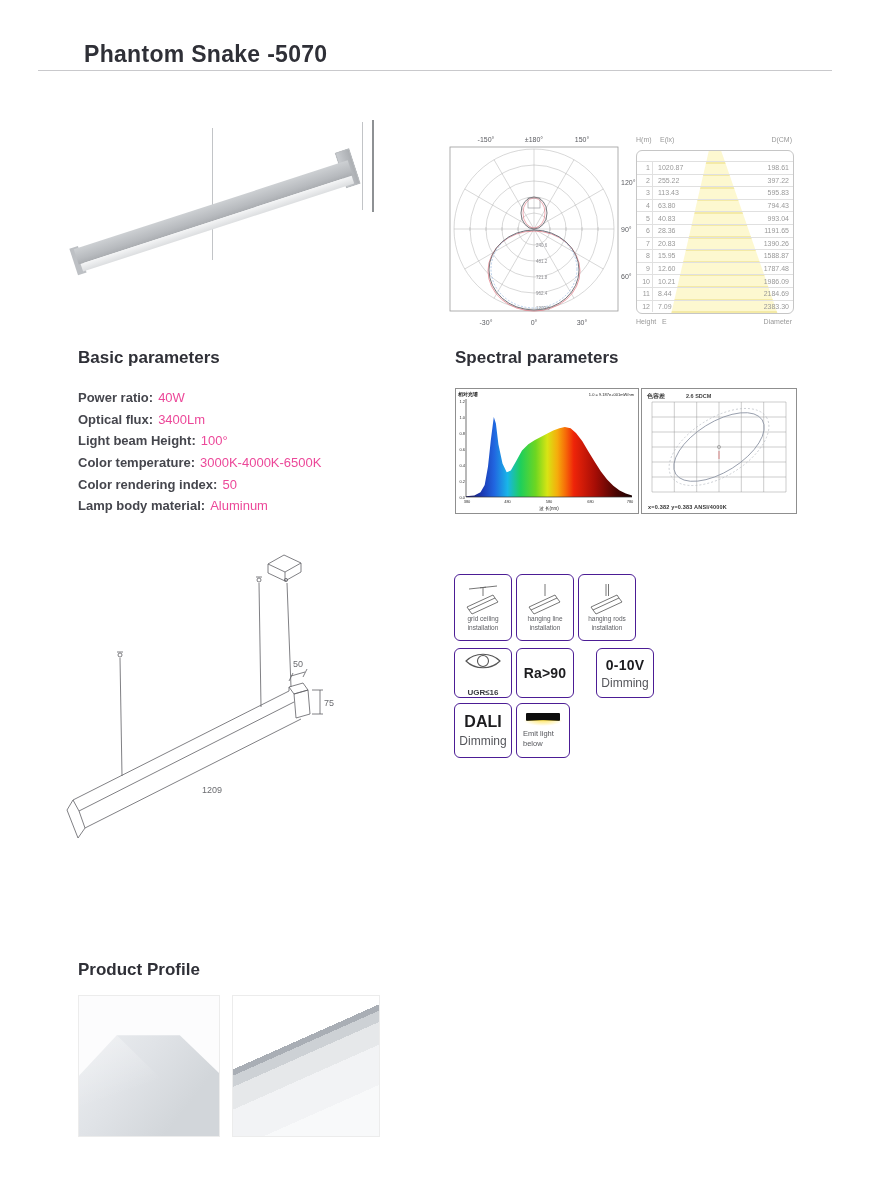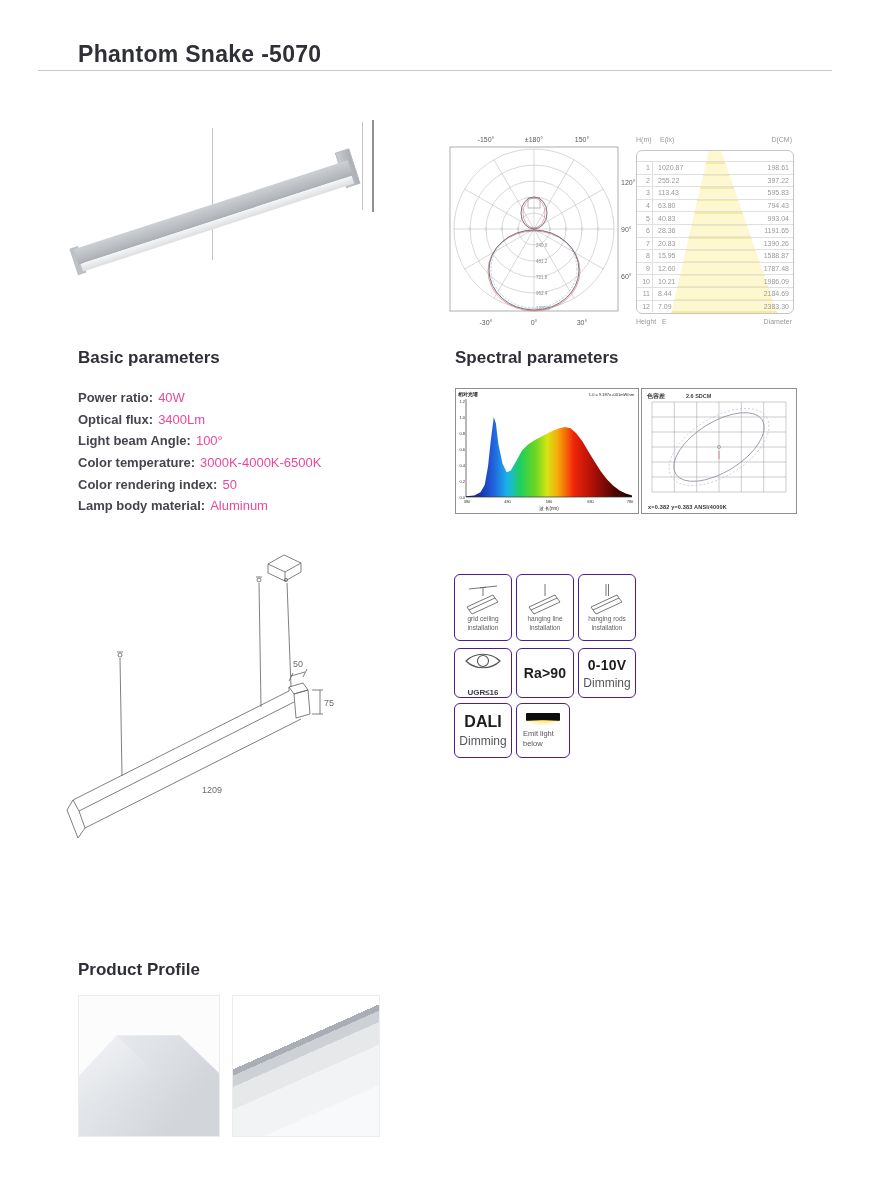--- a/index.html
+++ b/index.html
@@ -1,20 +1,20 @@
 <!DOCTYPE html>
 <html><head>
 <meta charset="utf-8">
 <style>
   html,body{margin:0;padding:0;background:#fff;}
   .page{position:relative;width:870px;height:1181px;background:#fff;overflow:hidden;
         font-family:"Liberation Sans",sans-serif;color:#33343b;}
 
   
-  .title{position:absolute;left:78px;top:26px;font-size:23px;font-weight:600;letter-spacing:.3px;color:#2f3037;}
+  .title{position:absolute;left:84px;top:26px;font-size:23px;font-weight:600;letter-spacing:.3px;color:#2f3037;}
   .rule{position:absolute;left:38px;top:70px;width:794px;height:1px;background:#c9c9cc;}
 
   
   .photo{position:absolute;left:62px;top:116px;width:345px;height:214px;}
   .wire{position:absolute;width:1px;background:#c2c4c7;}
   .wire.w1{left:150px;top:12px;height:132px;}
   .wire.w2{left:300px;top:6px;height:88px;}
   .wire.w3{left:310px;top:4px;height:92px;width:2px;background:#8e9194;}
   .bar-group{position:absolute;left:16px;top:120px;width:288px;height:34px;
              transform:rotate(-18deg);transform-origin:40px 20px;}
@@ -238,21 +238,21 @@
   <div class="params">
     <div class="param">
         <span class="plabel">Power ratio:</span>
         <span class="pval">40W</span>
       </div>
     <div class="param">
         <span class="plabel">Optical flux:</span>
         <span class="pval">3400Lm</span>
       </div>
     <div class="param">
-        <span class="plabel">Light beam Angle:</span>
+        <span class="plabel">Light beam Height:</span>
         <span class="pval">100°</span>
       </div>
     <div class="param">
         <span class="plabel">Color temperature:</span>
         <span class="pval">3000K-4000K-6500K</span>
       </div>
     <div class="param">
         <span class="plabel">Color rendering index:</span>
         <span class="pval">50</span>
       </div>
@@ -433,21 +433,21 @@
   <div class="fbox" style="left:454px;top:648px;width:58px;height:50px;">
     <svg width="40" height="22" viewBox="0 0 40 22">
       <path d="M3,11 C12,2 28,2 37,11 C28,20 12,20 3,11 Z" stroke="#555" stroke-width="1.1" fill="none"></path>
       <circle cx="20" cy="11" r="5.5" stroke="#555" stroke-width="1.1" fill="none"></circle>
     </svg>
     <span class="fugr">UGR≤16</span>
   </div>
   <div class="fbox" style="left:516px;top:648px;width:58px;height:50px;">
     <span class="fbig">Ra&gt;90</span>
   </div>
-  <div class="fbox" style="left:578px;top:648px;width:58px;height:50px;">
+  <div class="fbox" style="left:596px;top:648px;width:58px;height:50px;">
     <span class="fbig">0-10V</span>
     <span class="fdim">Dimming</span>
   </div>
 
   <div class="fbox" style="left:454px;top:703px;width:58px;height:55px;">
     <span class="fdali">DALI</span>
     <span class="fdim">Dimming</span>
   </div>
   <div class="fbox" style="left:516px;top:703px;width:54px;height:55px;">
     <div class="emit-bar"></div>

